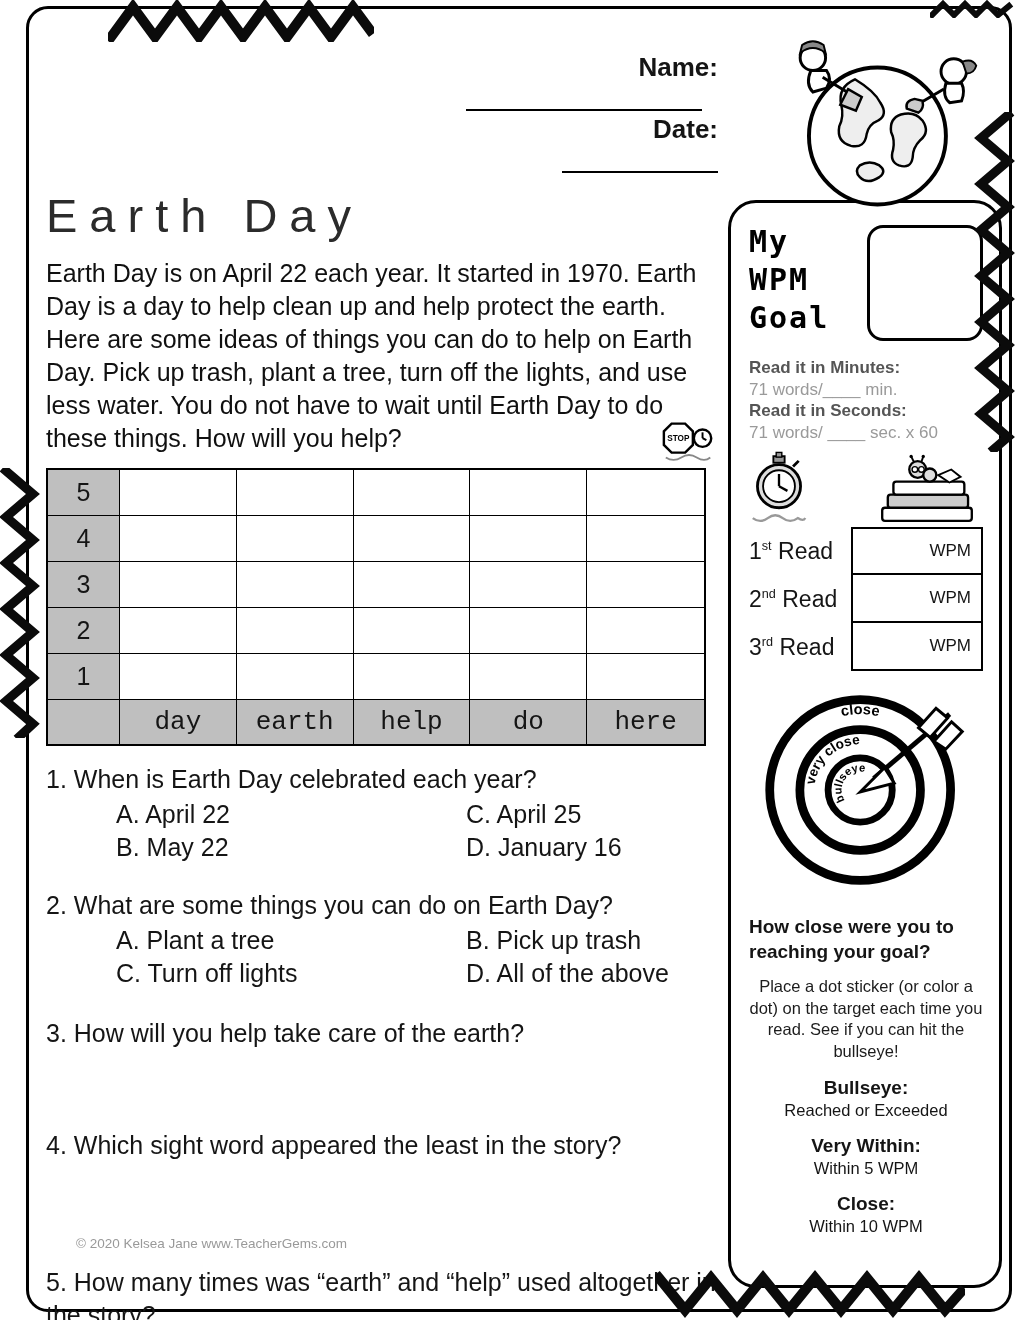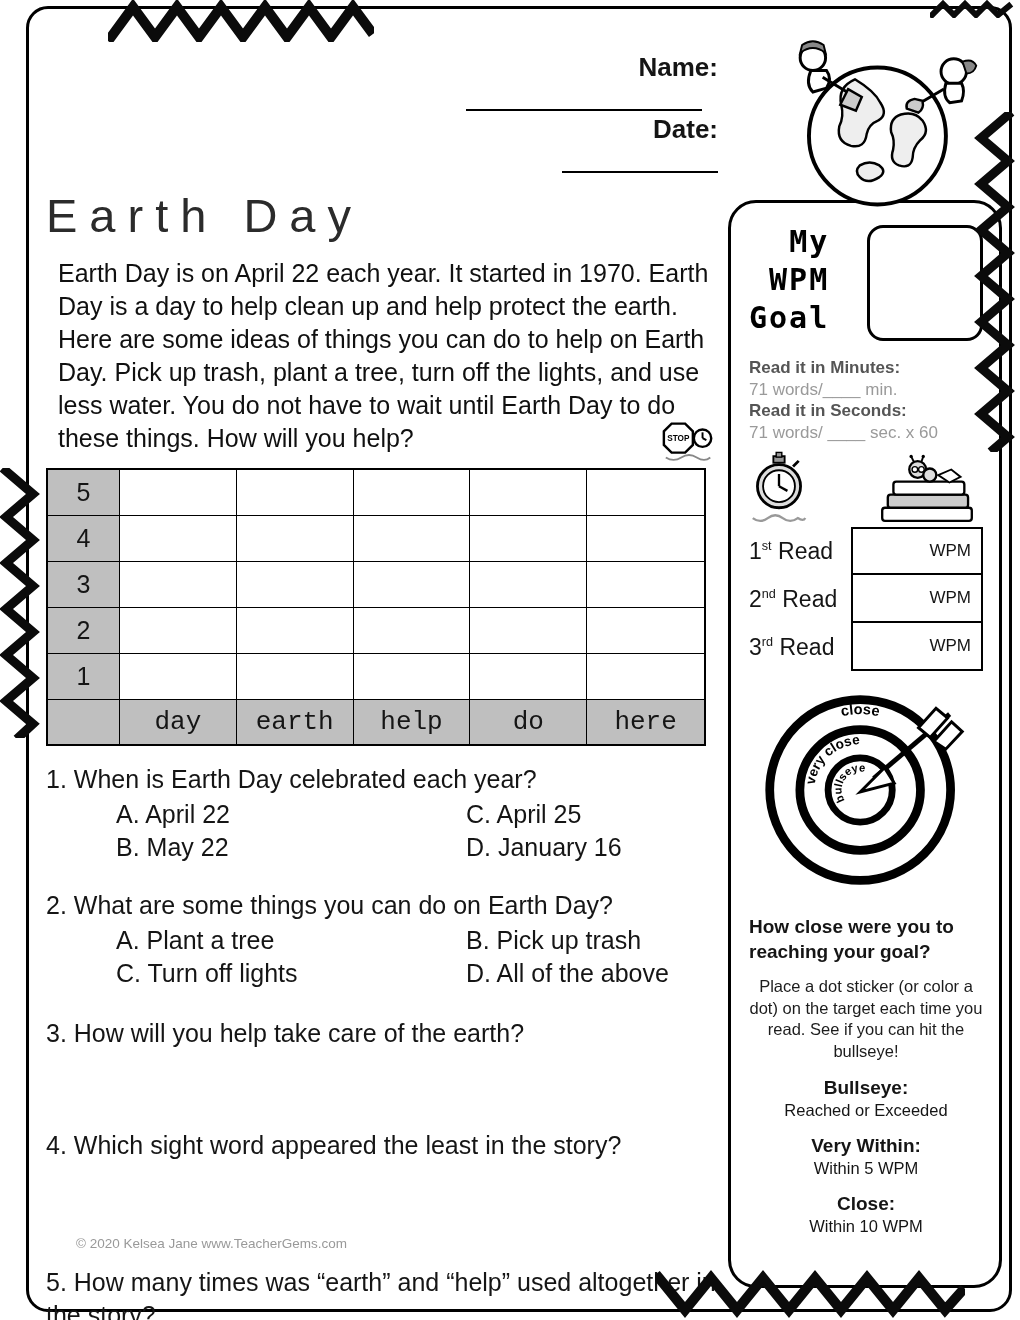--- a/index.html
+++ b/index.html
@@ -13,42 +13,42 @@
   .zz{position:absolute;z-index:4;}
   .zz path{fill:none;stroke:#0b0b0b;stroke-linejoin:miter;stroke-linecap:square;}
   .globe-art{position:absolute;left:762px;top:20px;z-index:3;}
 
   .main{position:absolute;left:46px;top:52px;width:672px;z-index:1;}
   .name-row{font-size:26px;font-weight:bold;display:flex;align-items:flex-end;flex-direction:column;}
   .blank{display:inline-block;border-bottom:2.5px solid #000;height:26px;}
   .name-blank{width:236px;margin:0 16px 3px 10px;}
   .date-blank{width:156px;margin:0 0 3px 10px;}
   .title{font-size:47px;font-weight:400;letter-spacing:12px;margin:12px 0 0 0;color:#2b2b2b;}
-  .passage-wrap{position:relative;margin-top:14px;margin-left:12px;}
+  .passage-wrap{position:relative;margin-top:14px;}
   .passage{margin:0;font-size:25px;line-height:33px;color:#101010;}
   .stop-icon{position:absolute;right:0;bottom:-8px;}
 
   .word-grid{margin-top:13px;width:660px;border:2px solid #000;display:grid;
     grid-template-columns:72px repeat(5,1fr);box-sizing:border-box;}
   .cell{border-right:1.5px solid #000;border-bottom:1.5px solid #000;height:46px;
     display:flex;align-items:center;justify-content:center;font-size:25px;background:#fff;box-sizing:border-box;}
   .cell.gray{background:#bfbfbf;}
   .cell.c-last{border-right:none;}
   .cell.r-last{border-bottom:none;height:44px;font-size:26px;font-family:Liberation Mono, monospace;}
 
   .question{font-size:25px;line-height:33px;}
   .q1{margin-top:17px;}.q2{margin-top:25px;}.q3{margin-top:27px;}
   .q4{margin-top:79px;}.q5{margin-top:104px;}
   .options{display:grid;grid-template-columns:350px 1fr;padding-left:70px;margin-top:2px;}
   .footer{position:absolute;left:76px;top:1236px;font-size:13.5px;color:#999;z-index:1;}
 
   .sidebar{position:absolute;left:728px;top:200px;width:274px;height:1088px;background:#fff;
     border:3.5px solid #000;border-radius:28px;box-sizing:border-box;
     padding:20px 16px 0 18px;z-index:2;}
-  .goal-row{display:flex;text-align:right;}
+  .goal-row{display:flex;}
   .goal-title{font-family:"DejaVu Sans Mono",monospace;font-weight:bold;font-size:30px;
     line-height:38px;letter-spacing:2px;color:#000;}
   .goal-box{width:110px;height:110px;border:3.5px solid #000;border-radius:16px;margin-left:auto;margin-top:2px;}
   .read-info{margin-top:16px;font-size:17px;line-height:21.5px;}
   .ri-label{font-weight:bold;color:#555;}
   .ri-value{color:#9a9a9a;}
   .icons-row{display:flex;align-items:flex-end;margin-top:8px;height:76px;}
   .bookworm-wrap{margin-left:auto;margin-right:0;margin-bottom:-4px;}
   .read-row{display:flex;align-items:center;height:48px;}
   .read-label{font-size:23px;}

